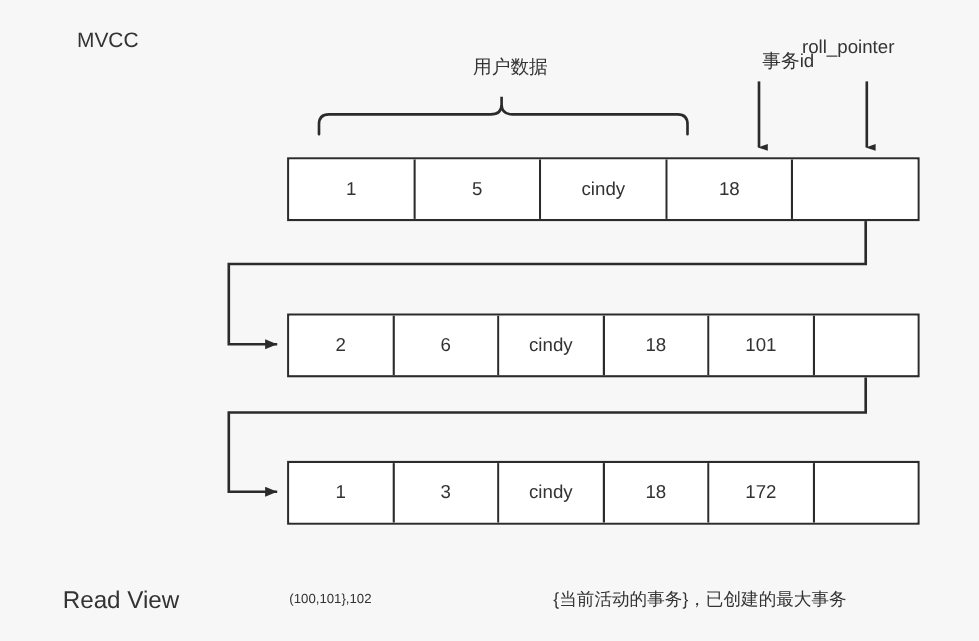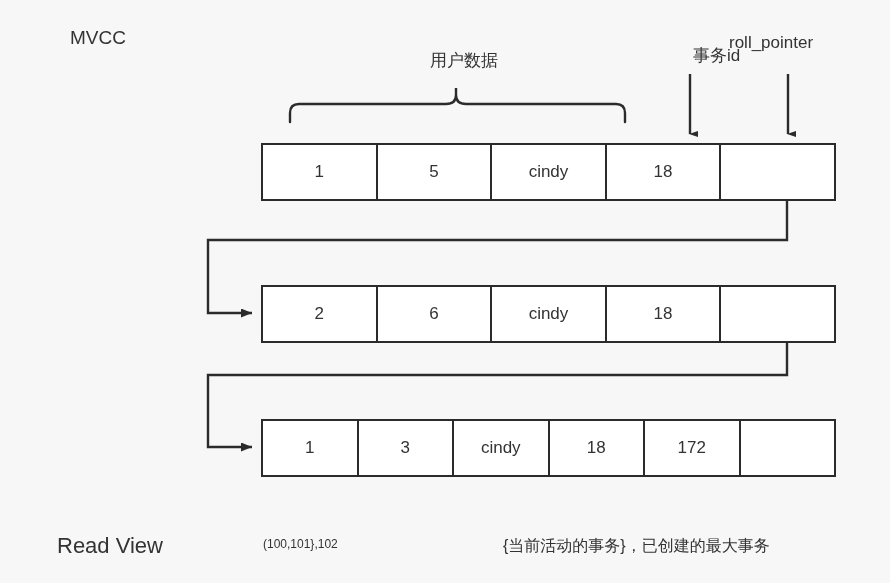--- a/index.html
+++ b/index.html
@@ -135,20 +135,21 @@
     <div class="cell">cindy</div>
     <div class="cell">18</div>
     <div class="cell"></div>
   </div>
 
   <div class="row" id="row-1">
     <div class="cell">2</div>
     <div class="cell">6</div>
     <div class="cell">cindy</div>
     <div class="cell">18</div>
+    <div class="cell">101</div>
     <div class="cell"></div>
   </div>
 
   <div class="row" id="row-2">
     <div class="cell">1</div>
     <div class="cell">3</div>
     <div class="cell">cindy</div>
     <div class="cell">18</div>
     <div class="cell">172</div>
     <div class="cell"></div>

